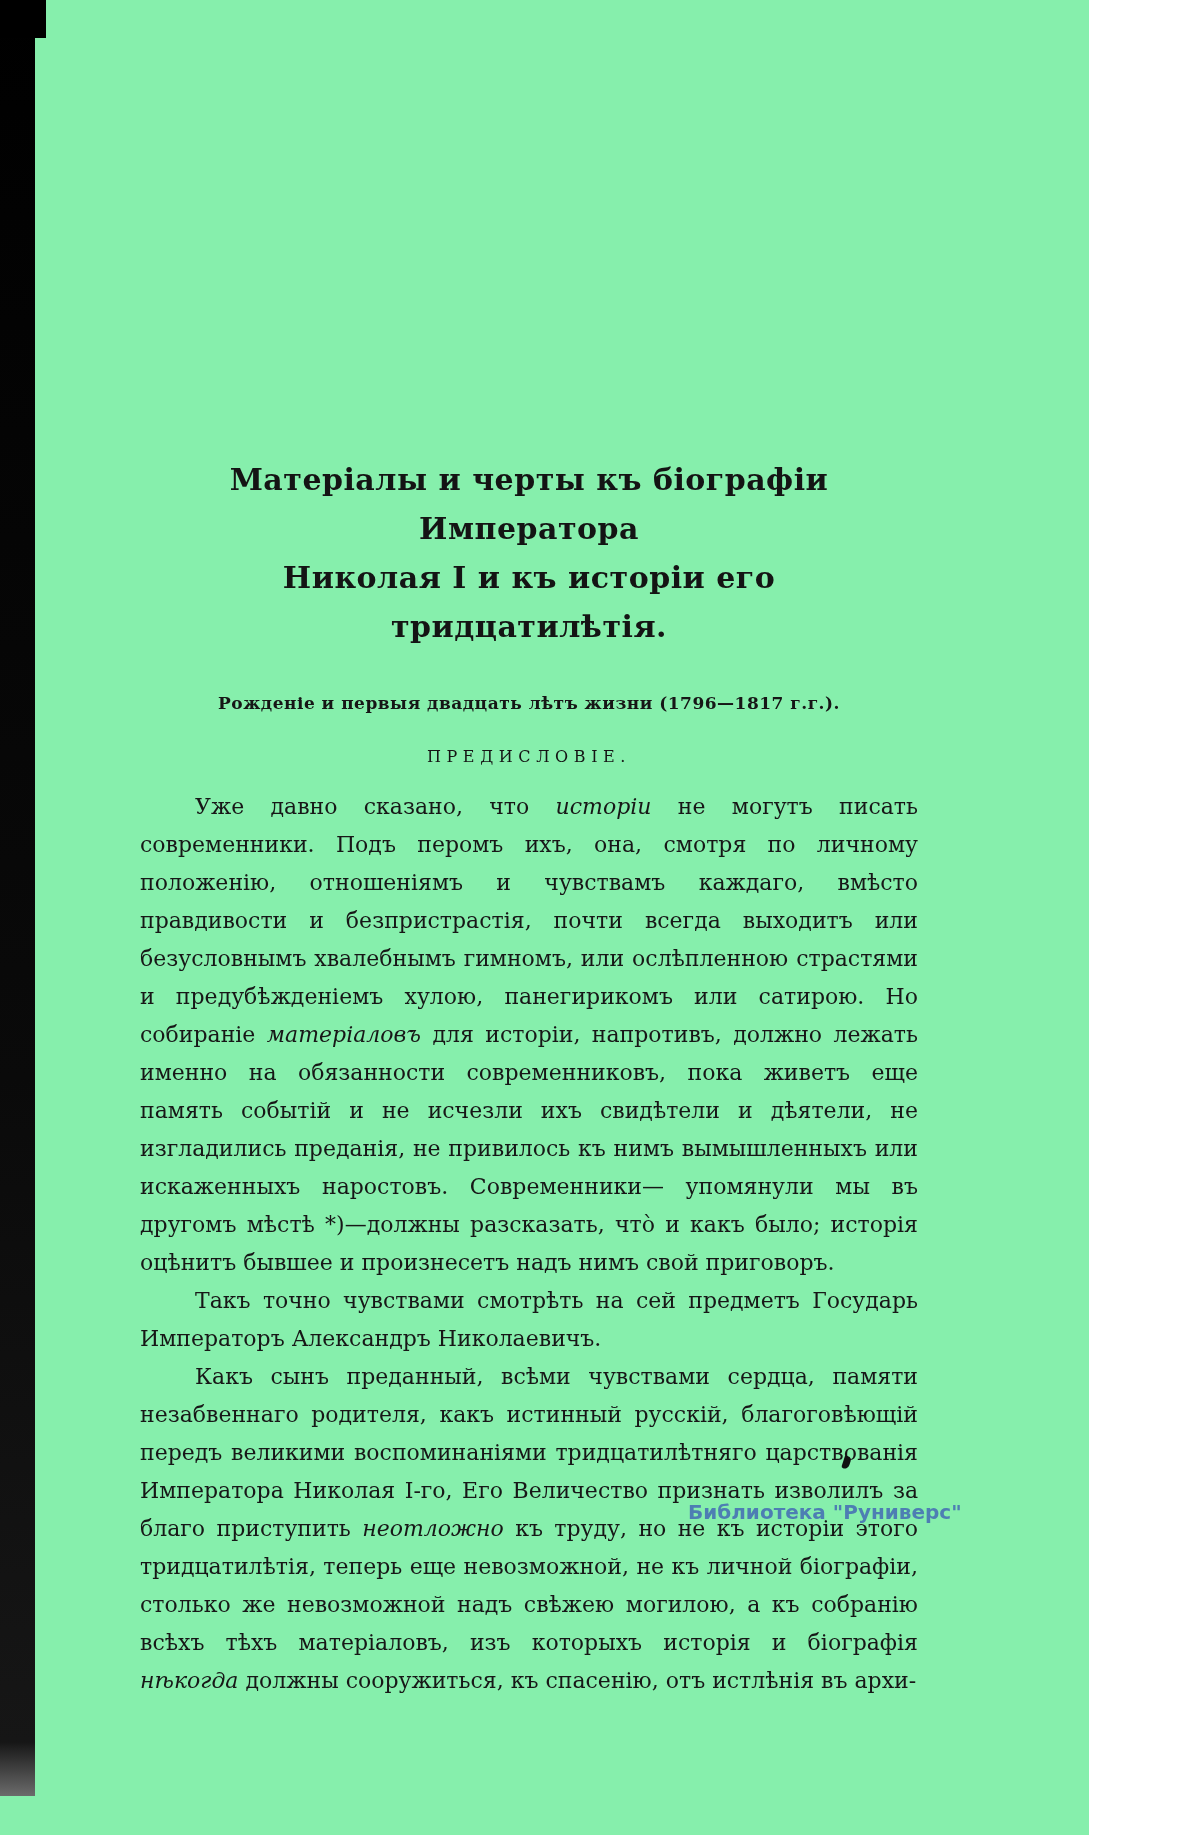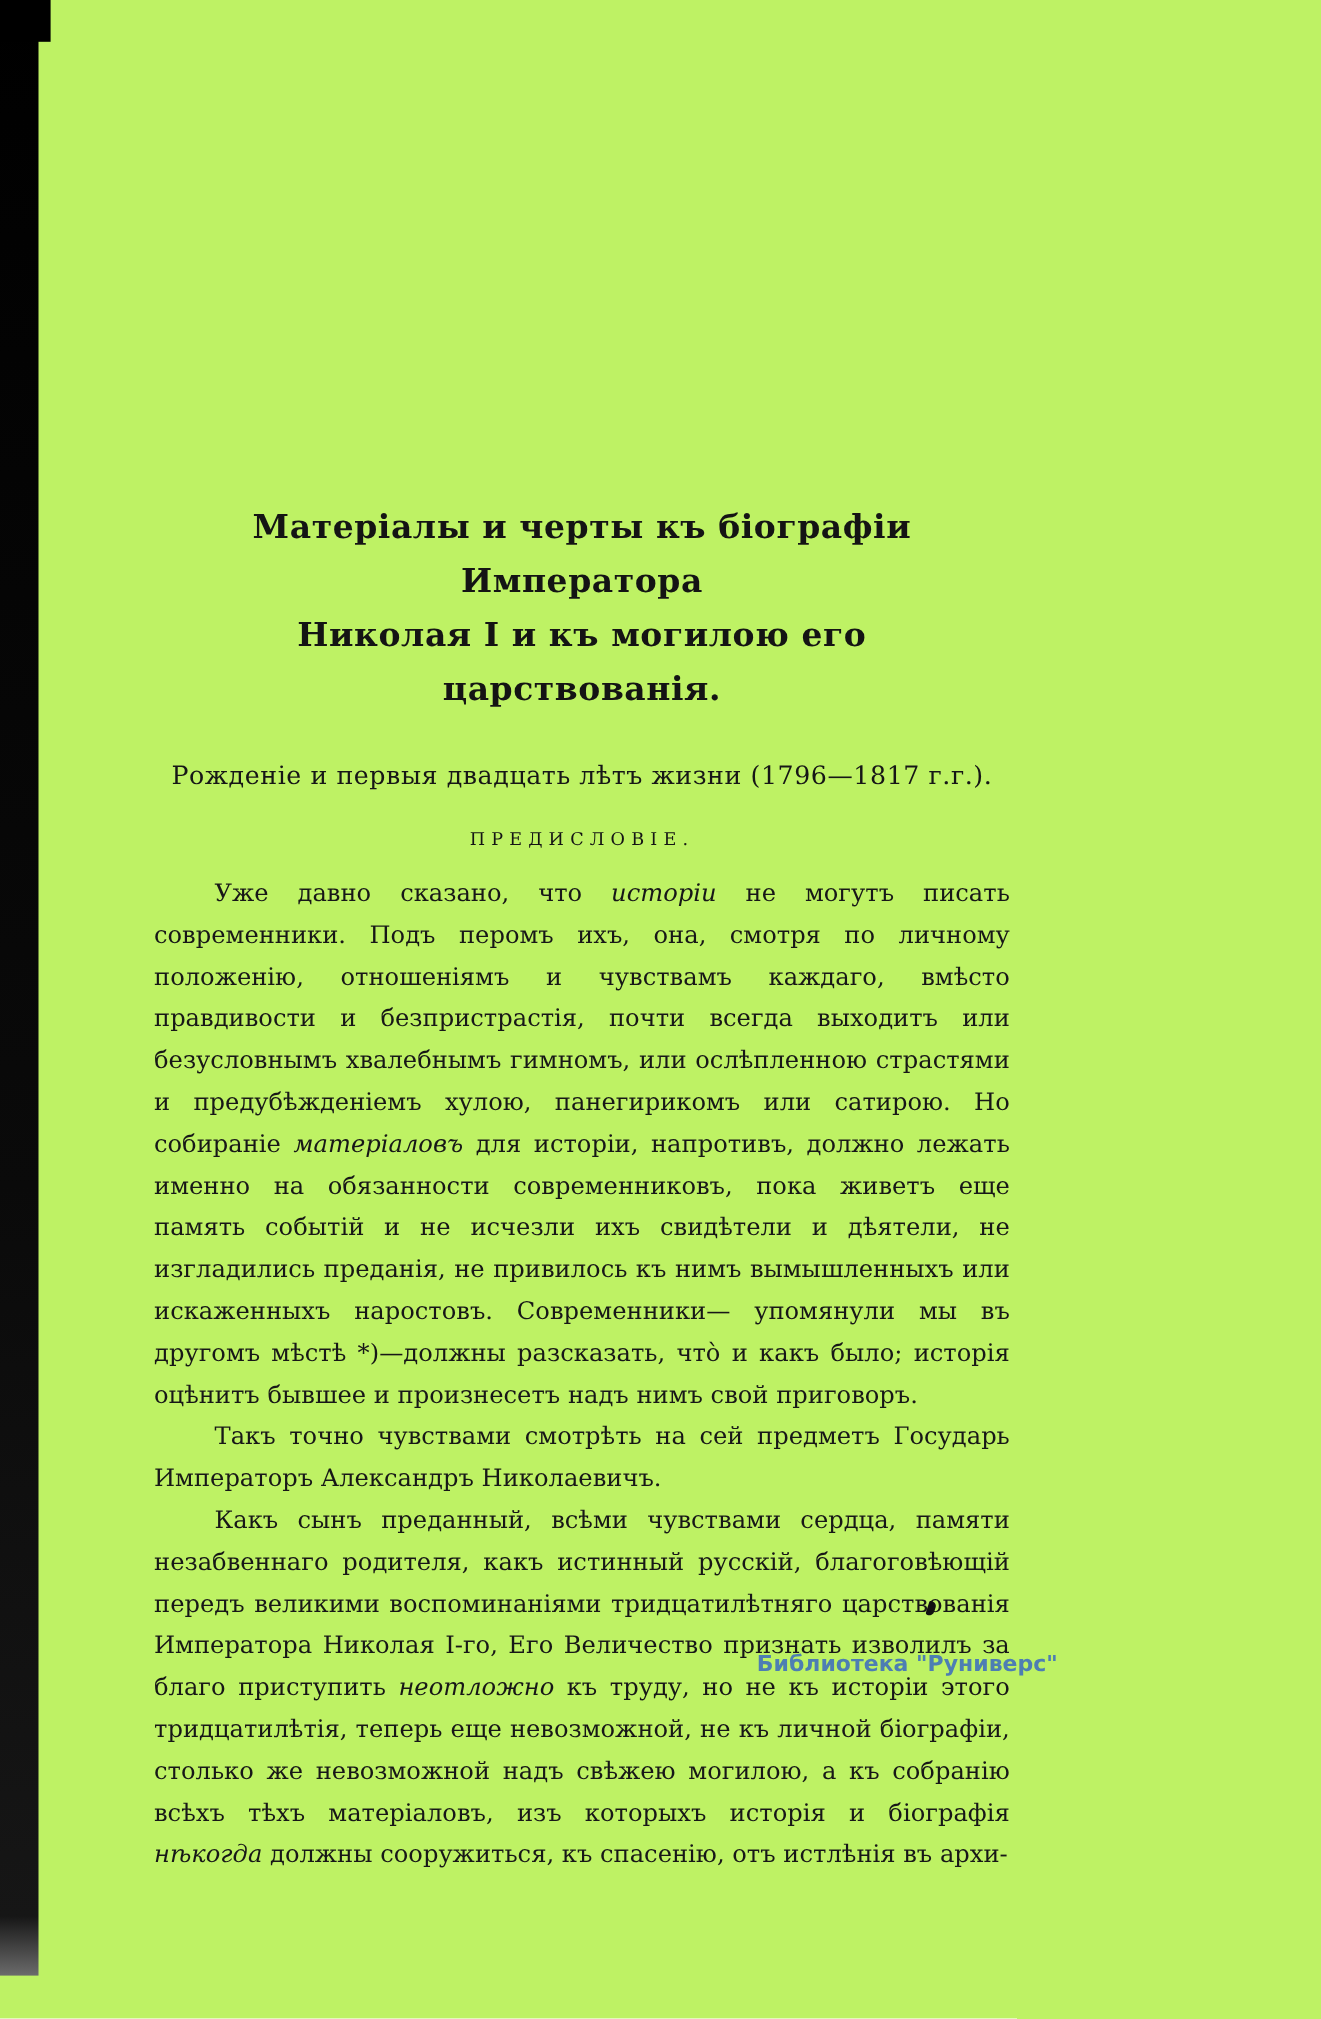--- a/index.html
+++ b/index.html
@@ -2,23 +2,23 @@
 <html><head>
 <meta charset="utf-8">
 <style>
   html, body {
     margin: 0;
     padding: 0;
     background: #ffffff;
   }
   .page {
     position: relative;
-    width: 1201px;
+    width: 1089px;
     height: 1835px;
-    background: #bef264;
+    background: #86efac;
     overflow: hidden;
     font-family: "DejaVu Serif", "Liberation Serif", serif;
     color: #1a1a1a;
   }
   
   .scan-strip {
     position: absolute;
     left: 0;
     top: 0;
     width: 35px;
@@ -44,22 +44,22 @@
     text-align: center;
     font-weight: bold;
     font-size: 30px;
     line-height: 49px;
     letter-spacing: 0.5px;
     color: #141414;
   }
   .subtitle {
     margin-top: 42px;
     text-align: center;
-    font-weight: normal;
-    font-size: 23px;
+    font-weight: bold;
+    font-size: 17px;
     letter-spacing: 0.5px;
     color: #161616;
   }
   .section-heading {
     margin-top: 34px;
     text-align: center;
     font-size: 16px;
     letter-spacing: 0.35em;
     color: #141414;
   }
@@ -115,21 +115,21 @@
 
 <div class="page">
 
   <div class="scan-strip"></div>
   <div class="scan-strip-cap"></div>
 
   <div class="content">
 
     <div class="title">
       <div>Матеріалы и черты къ біографіи Императора</div>
-      <div>Николая I и къ могилою его царствованія.</div>
+      <div>Николая I и къ исторіи его тридцатилѣтія.</div>
     </div>
 
     <div class="subtitle">Рожденіе и первыя двадцать лѣтъ жизни (1796—1817 г.г.).</div>
 
     <div class="section-heading">ПРЕДИСЛОВІЕ.</div>
 
     <div class="body-text">
       <p><span>Уже давно сказано, что </span><span style="font-style: italic;">исторіи</span><span> не могутъ писать современники. Подъ перомъ ихъ, она, смотря по личному положенію, отношеніямъ и чувствамъ каждаго, вмѣсто правдивости и безпристрастія, почти всегда выходитъ или безусловнымъ хвалебнымъ гимномъ, или ослѣпленною страстями и предубѣжденіемъ хулою, панегирикомъ или сатирою. Но собираніе </span><span style="font-style: italic;">матеріаловъ</span><span> для исторіи, напротивъ, должно лежать именно на обязанности современниковъ, пока живетъ еще память событій и не исчезли ихъ свидѣтели и дѣятели, не изгладились преданія, не привилось къ нимъ вымышленныхъ или искаженныхъ наростовъ. Современники— упомянули мы въ другомъ мѣстѣ *)—должны разсказать, что̀ и какъ было; исторія оцѣнитъ бывшее и произнесетъ надъ нимъ свой приговоръ.</span></p>
       <p><span>Такъ точно чувствами смотрѣть на сей предметъ Государь Императоръ Александръ Николаевичъ.</span></p>
       <p><span>Какъ сынъ преданный, всѣми чувствами сердца, памяти незабвеннаго родителя, какъ истинный русскій, благоговѣющій передъ великими воспоминаніями тридцатилѣтняго царствованія Императора Николая I-го, Его Величество признать изволилъ за благо приступить </span><span style="font-style: italic;">неотложно</span><span> къ труду, но не къ исторіи этого тридцатилѣтія, теперь еще невозможной, не къ личной біографіи, столько же невозможной надъ свѣжею могилою, а къ собранію всѣхъ тѣхъ матеріаловъ, изъ которыхъ исторія и біографія </span><span style="font-style: italic;">нѣкогда</span><span> должны сооружиться, къ спасенію, отъ истлѣнія въ архи-</span></p>

